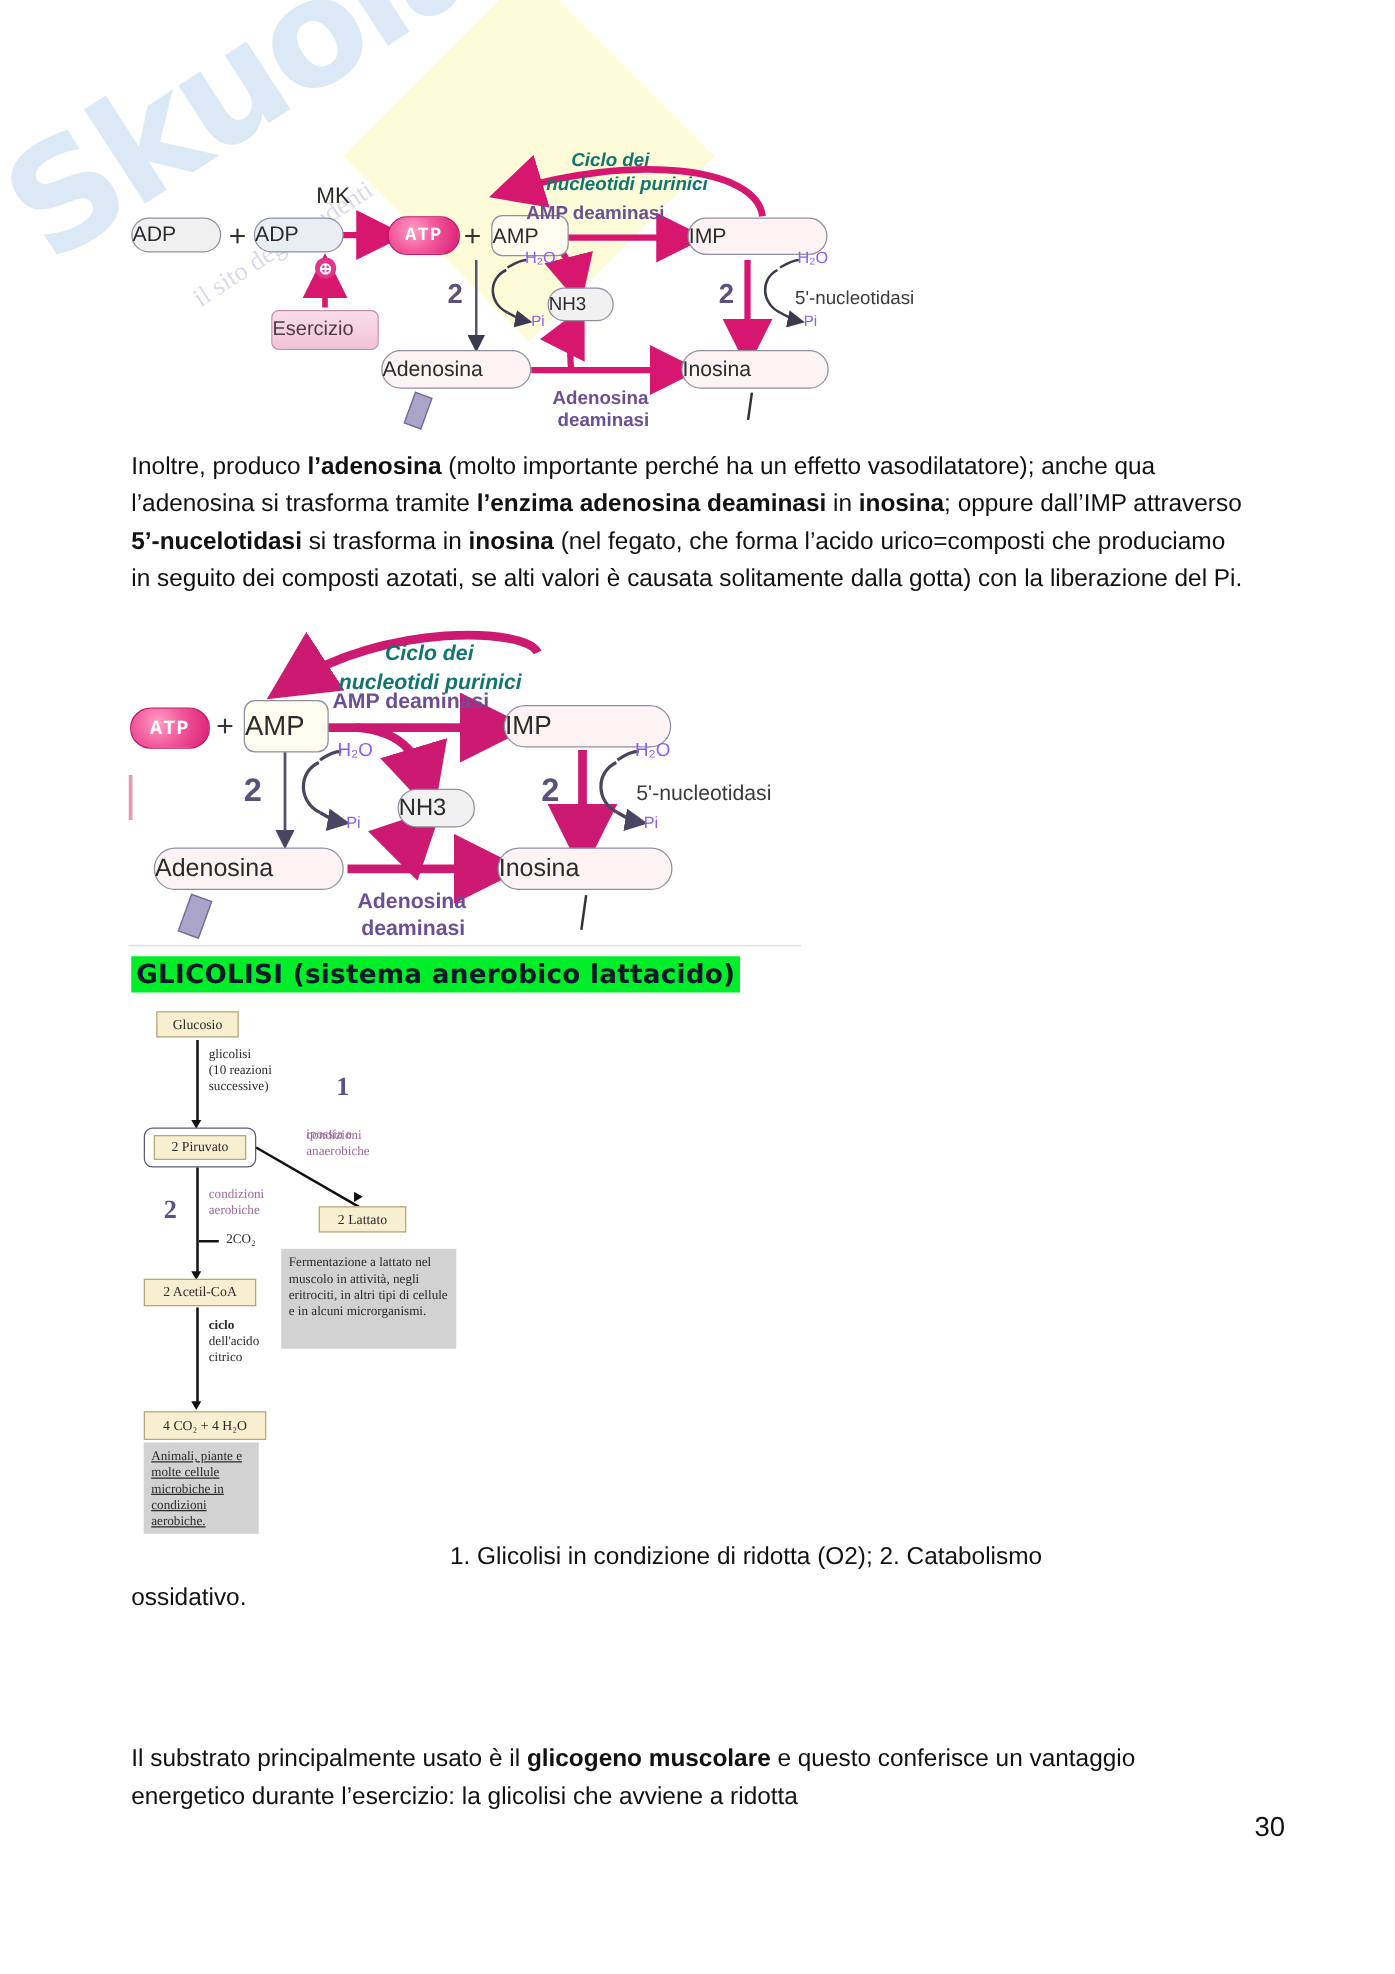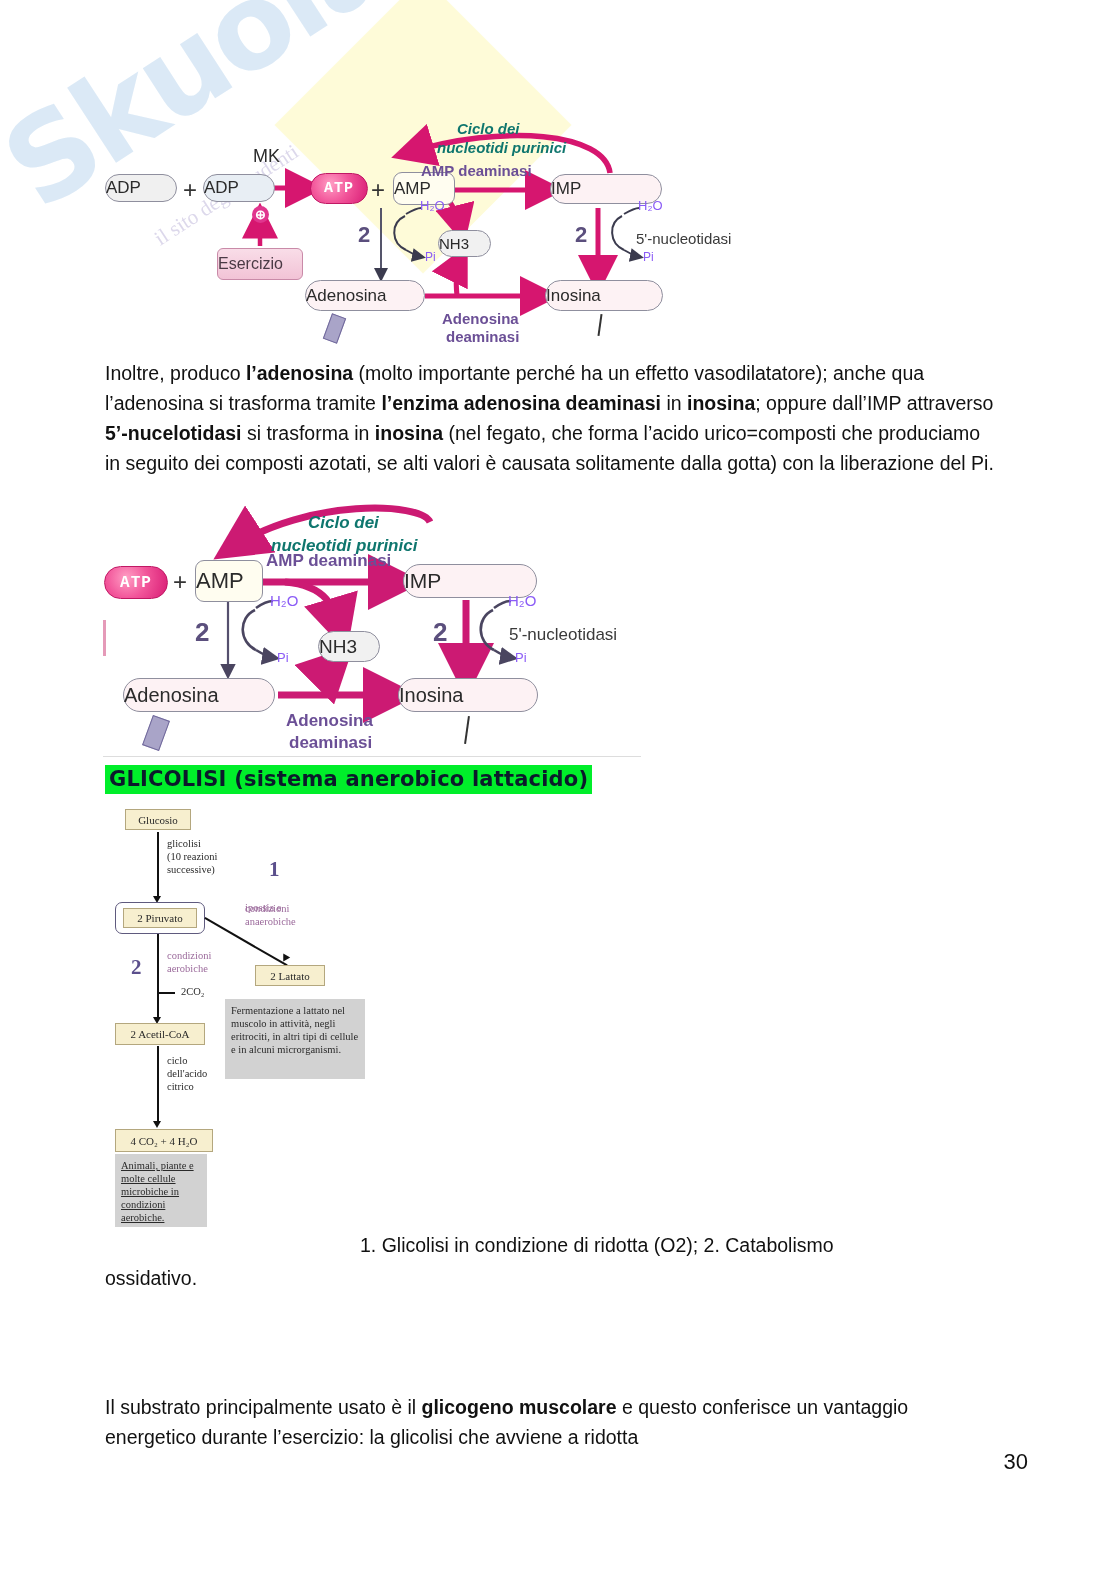--- a/index.html
+++ b/index.html
@@ -355,21 +355,21 @@
     <div class="lab lab-p" style="left:64px;top:158px;">aerobiche</div>
     <div class="lab" style="left:78px;top:181px;">2CO₂</div>
     <div class="ar" style="left:56px;top:187px;width:16px;height:1.6px;"></div>
 
     <div class="ybox" style="left:12px;top:218px;width:90px;height:22px;">
       <span>2 Acetil-CoA</span>
     </div>
 
     <div class="ar" style="left:54px;top:241px;height:78px;"></div>
     <div class="arh" style="left:50px;top:316px;"></div>
-    <div class="lab" style="left:64px;top:250px;">ciclo</div>
+    <div class="lab" style="left:64px;top:250px;font-weight:bold;">ciclo</div>
     <div class="lab" style="left:64px;top:263px;">dell'acido</div>
     <div class="lab" style="left:64px;top:276px;">citrico</div>
 
     <div class="ybox" style="left:12px;top:324px;width:98px;height:23px;">
       <span>4 CO₂ + 4 H₂O</span>
     </div>
 
     <div class="gbox" style="left:122px;top:194px;width:140px;height:80px;">Fermentazione a lattato nel muscolo in attività, negli eritrociti, in altri tipi di cellule e in alcuni microrganismi.</div>
     <div class="gbox" style="left:12px;top:349px;width:92px;height:73px;text-decoration:underline;">Animali, piante e molte cellule microbiche in condizioni aerobiche.</div>
   </div>

